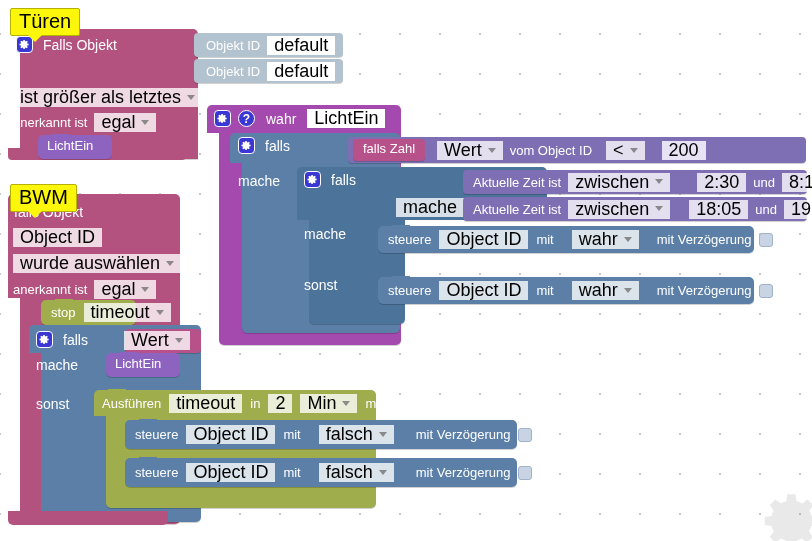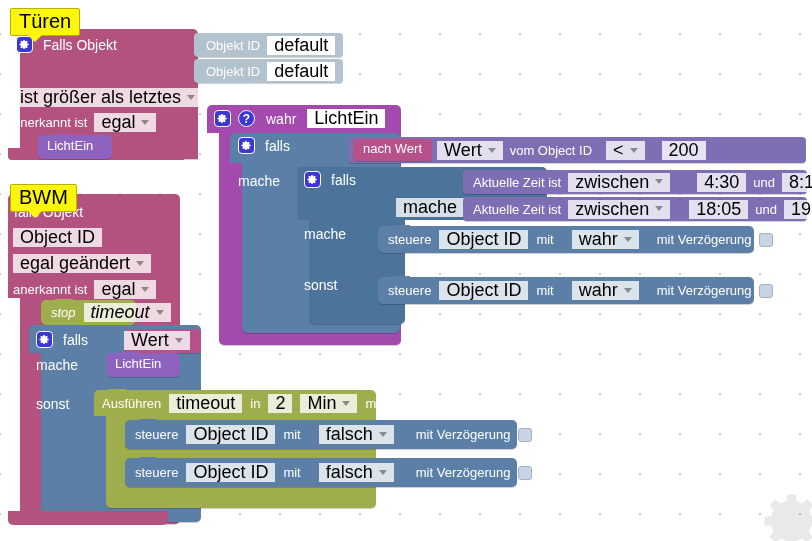--- a/index.html
+++ b/index.html
@@ -196,21 +196,21 @@
       <svg width="11" height="11" viewBox="0 0 24 24">
           <path class="gearpath" d="M12 8.2a3.8 3.8 0 100 7.6 3.8 3.8 0 000-7.6zm0 6a2.2 2.2 0 110-4.4 2.2 2.2 0 010 4.4z"></path>
           <path class="gearpath" d="M21 13.5v-3l-2.5-.4a6.9 6.9 0 00-.8-2l1.5-2.1-2.1-2.1-2.1 1.5c-.6-.4-1.3-.6-2-.8L12.5 2h-3l-.4 2.6c-.7.2-1.4.4-2 .8L5 3.9 2.9 6l1.5 2.1c-.4.6-.6 1.3-.8 2L1 10.5v3l2.6.4c.2.7.4 1.4.8 2L2.9 18 5 20.1l2.1-1.5c.6.4 1.3.6 2 .8l.4 2.6h3l.4-2.6c.7-.2 1.4-.4 2-.8l2.1 1.5 2.1-2.1-1.5-2.1c.4-.6.6-1.3.8-2L21 13.5z"></path>
         </svg>
     </span>
     <span class="txt" style="font-size:14px;">falls</span>
   </div>
 
   <div class="blk body-mauve sh" style="left:336px; top:137px; width:458px; height:26px; border-radius:4px;"></div>
   <div class="blk body-magenta2 sh" style="left:341px; top:139px; height:22px; border-radius:4px; padding:2px 10px;">
-    <span class="txt">nach Wert</span>
+    <span class="txt">falls Zahl</span>
   </div>
   <div class="blk row" style="left:437px; top:141px; gap:7px;">
     <span class="field lt drop">Wert</span>
     <span class="txt">vom Object ID</span>
     <span class="field lt drop" style="margin-left:7px;">&lt;</span>
     <span class="field" style="margin-left:10px; background:#e7e3f5;">200</span>
   </div>
 
   <div class="blk txt" style="left:238px; top:173px; font-size:14px;">mache</div>
 
@@ -224,21 +224,21 @@
           <path class="gearpath" d="M12 8.2a3.8 3.8 0 100 7.6 3.8 3.8 0 000-7.6zm0 6a2.2 2.2 0 110-4.4 2.2 2.2 0 010 4.4z"></path>
           <path class="gearpath" d="M21 13.5v-3l-2.5-.4a6.9 6.9 0 00-.8-2l1.5-2.1-2.1-2.1-2.1 1.5c-.6-.4-1.3-.6-2-.8L12.5 2h-3l-.4 2.6c-.7.2-1.4.4-2 .8L5 3.9 2.9 6l1.5 2.1c-.4.6-.6 1.3-.8 2L1 10.5v3l2.6.4c.2.7.4 1.4.8 2L2.9 18 5 20.1l2.1-1.5c.6.4 1.3.6 2 .8l.4 2.6h3l.4-2.6c.7-.2 1.4-.4 2-.8l2.1 1.5 2.1-2.1-1.5-2.1c.4-.6.6-1.3.8-2L21 13.5z"></path>
         </svg>
     </span>
     <span class="txt" style="font-size:14px;">falls</span>
   </div>
 
   <div class="blk body-mauve sh row" style="left:451px; top:170px; width:344px; height:24px; border-radius:4px; padding-left:10px; gap:7px;">
     <span class="txt">Aktuelle Zeit ist</span>
     <span class="field lt drop">zwischen</span>
-    <span class="field lt" style="margin-left:20px;">4:30</span>
+    <span class="field lt" style="margin-left:20px;">2:30</span>
     <span class="txt">und</span>
     <span class="field lt">8:10</span>
   </div>
 
   <div class="blk" style="left:396px; top:198px;">
     <span class="field lt drop">mache</span>
   </div>
 
   <div class="blk body-mauve sh row" style="left:451px; top:197px; width:344px; height:24px; border-radius:4px; padding-left:10px; gap:7px;">
     <span class="txt">Aktuelle Zeit ist</span>
@@ -277,28 +277,28 @@
   </div>
 
   <div class="blk body-magenta sh" style="left:8px; top:194px; width:160px; height:330px; border-radius:5px;"></div>
   <div class="blk body-magenta" style="left:8px; top:194px; width:160px; height:104px; border-radius:5px 5px 0 0;"></div>
 
   <div class="blk txt" style="left:14px; top:204px; font-size:14px;">falls Objekt</div>
   <div class="blk" style="left:13px; top:228px;">
     <span class="field lt">Object ID</span>
   </div>
   <div class="blk" style="left:13px; top:254px;">
-    <span class="field lt drop">egal geändert</span>
+    <span class="field lt drop">wurde auswählen</span>
   </div>
   <div class="blk row" style="left:13px; top:280px; gap:7px;">
     <span class="txt">anerkannt ist</span>
     <span class="field lt drop">egal</span>
   </div>
 
-  <div class="blk body-olive sh row" style="left:29px; top:300px; width:95px; height:25px; border-radius:5px; padding-left:10px; gap:8px;font-style:italic;">
+  <div class="blk body-olive sh row" style="left:29px; top:300px; width:95px; height:25px; border-radius:5px; padding-left:10px; gap:8px;">
     <div class="notch" style="background:#a0ad4c;"></div>
     <span class="txt">stop</span>
     <span class="field lt drop">timeout</span>
   </div>
 
   <div class="blk body-blue sh" style="left:29px; top:325px; width:160px; height:197px; border-radius:5px;"></div>
   <div class="blk body-blue" style="left:29px; top:325px; width:120px; height:28px; border-radius:5px 5px 0 0;"></div>
 
   <div class="blk row" style="left:36px; top:331px; gap:10px;">
     <span class="icon-sq">

